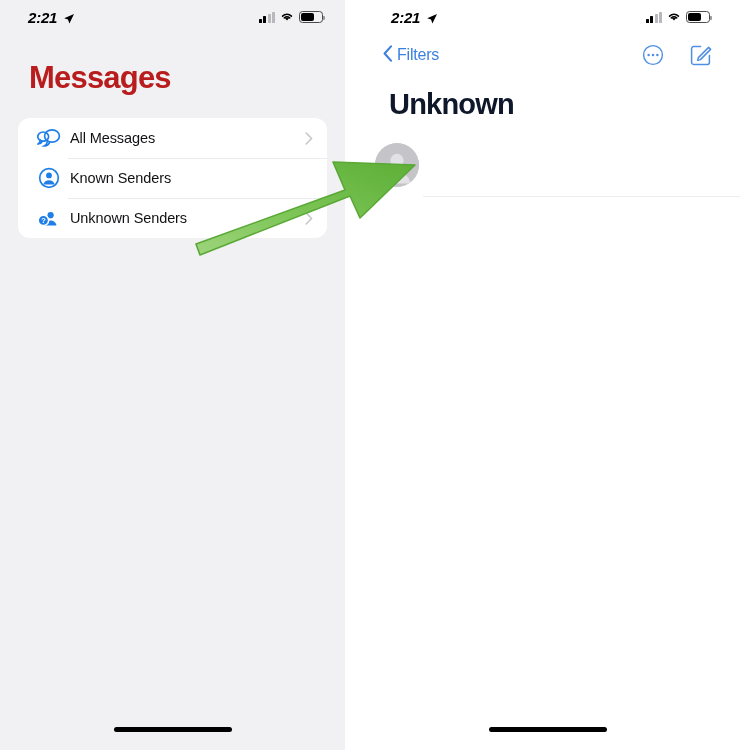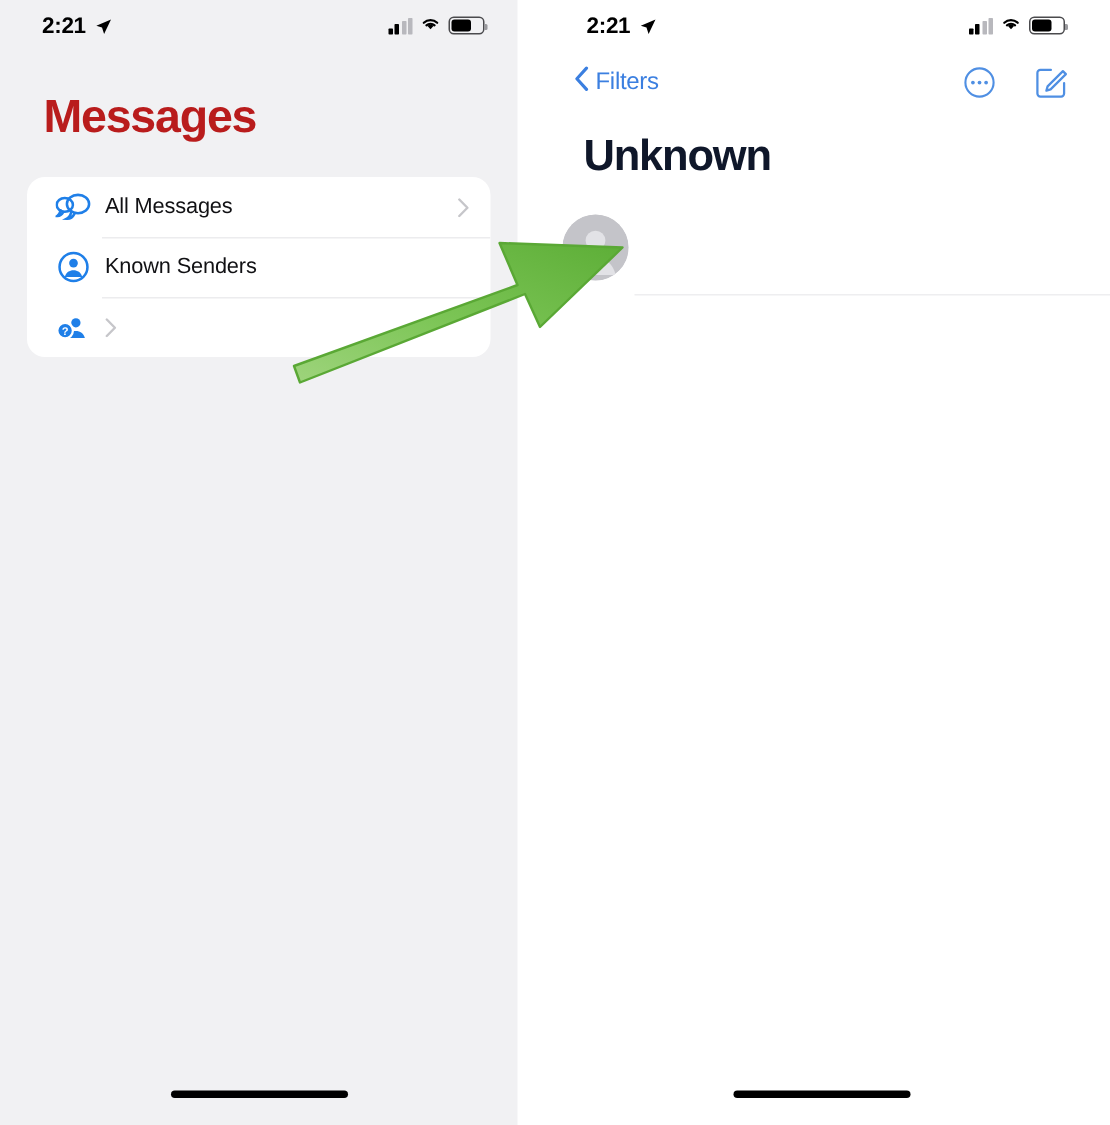--- a/index.html
+++ b/index.html
@@ -50,20 +50,21 @@
     justify-content: space-between;
     padding: 0 22px 0 28px;
     box-sizing: border-box;
     position: relative;
   }
   .phone-right .statusbar { padding: 0 30px 0 36px; }
   .status-left {
     display: flex;
     align-items: center;
     gap: 4px;
+    font-style: italic;
   }
   .status-time {
     font-size: 15px;
     font-weight: bold;
     color: #000000;
     letter-spacing: -0.2px;
   }
   .loc-arrow {
     display: inline-block;
     width: 12px;
@@ -363,20 +364,21 @@
 
       <div class="filter-row">
         <span class="filter-icon">
           <svg width="24" height="22" viewBox="0 0 24 22">
             <circle cx="13.6" cy="8.2" r="3.1" fill="#1f7fe8"></circle>
             <path d="M7.6 18.4 C8.4 15.1 10.8 13.6 13.6 13.6 C16.4 13.6 18.8 15.1 19.6 18.4 Z" fill="#1f7fe8"></path>
             <circle cx="6.4" cy="13.4" r="5.2" fill="#1f7fe8" stroke="#ffffff" stroke-width="1.5"></circle>
             <text x="6.4" y="16.4" font-size="7.4" font-family="Liberation Sans, sans-serif" font-weight="bold" fill="#ffffff" text-anchor="middle">?</text>
           </svg>
         </span>
+        <span class="filter-label">Unknown Senders</span>
         <span class="chev">
           <svg width="8" height="13" viewBox="0 0 8 13">
               <path d="M1.2 1 L6.6 6.5 L1.2 12" stroke="#c6c6ca" stroke-width="1.6" fill="none" stroke-linecap="round" stroke-linejoin="round"></path>
             </svg>
         </span>
       </div>
 
     </div>
 
     <div class="home-bar"></div>

